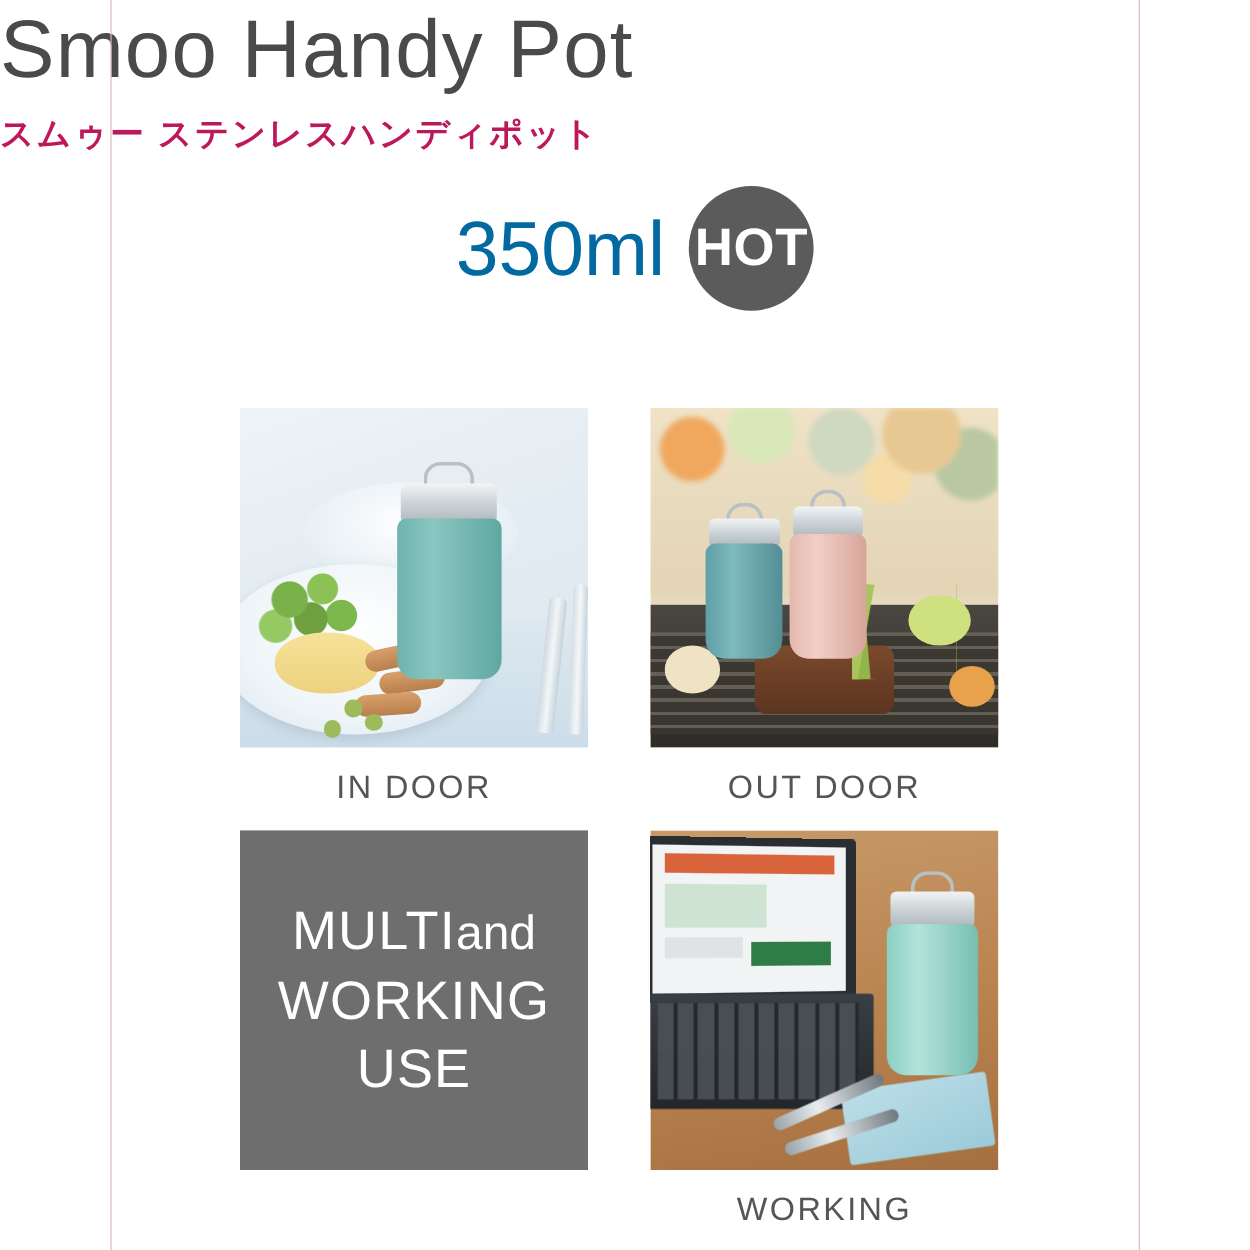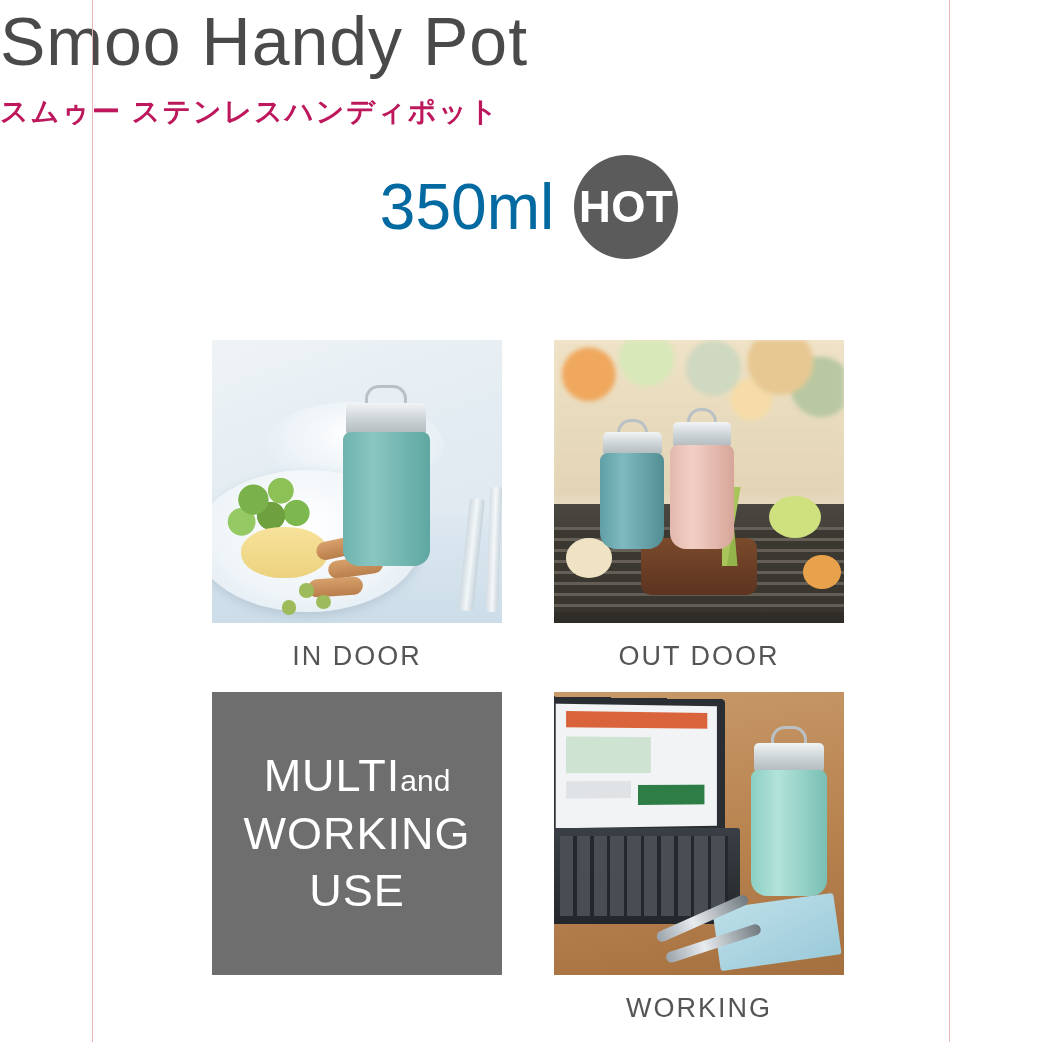--- a/index.html
+++ b/index.html
@@ -93,21 +93,21 @@
     background: #ffffff;
     color: #4a4a4a;
     border: 2px solid #4a4a4a;
     position: relative;
     z-index: 1;
   }
 
   
   .grid {
     position: absolute;
-    left: 212px;
+    left: 200px;
     top: 340px;
     width: 642px;
   }
   .grid-row {
     display: flex;
     gap: 52px;
     align-items: flex-start;
   }
   .grid-row + .grid-row { margin-top: 20px; }
 
@@ -293,21 +293,21 @@
     justify-content: center;
     line-height: 1.28;
   }
   .multi-line {
     font-size: 45px;
     letter-spacing: 1px;
     font-weight: 400;
     text-align: center;
   }
   .multi-line .small {
-    font-size: 30px;
+    font-size: 40px;
     letter-spacing: 0;
   }
 
   
   .photo-working {
     background: linear-gradient(170deg, #c89a6a 0%, #b8834f 55%, #a5703f 100%);
   }
   .photo-working .laptop-screen {
     position: absolute; left: -2%; top: 2%;
     width: 62%; height: 48%;

